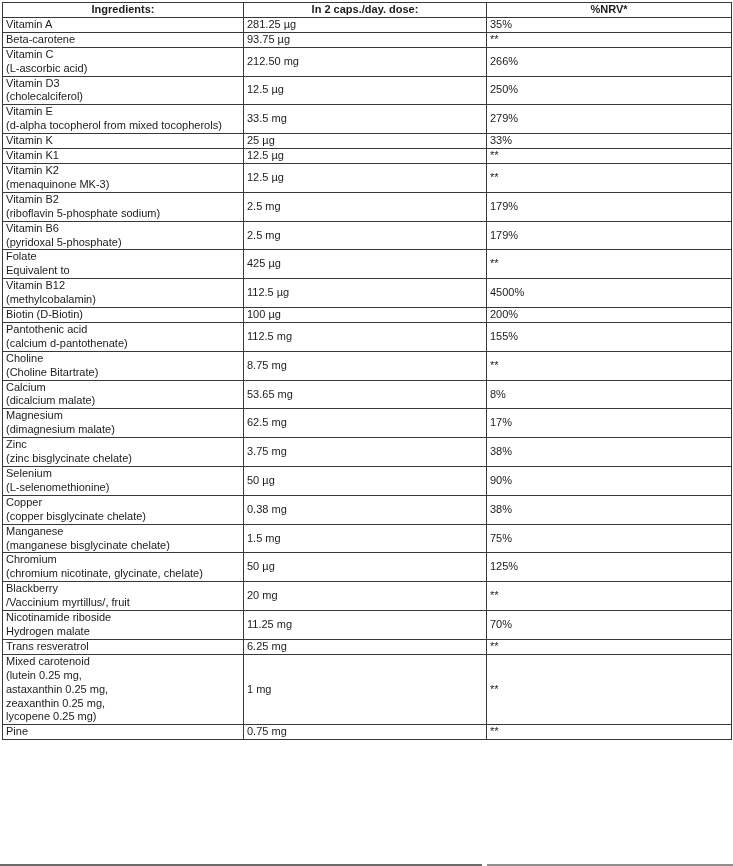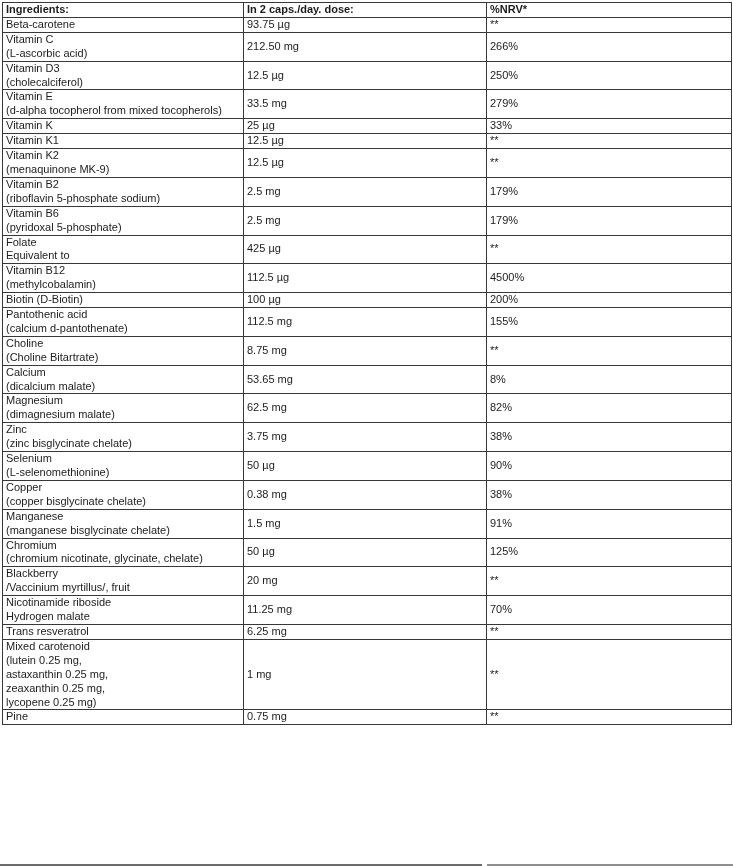--- a/index.html
+++ b/index.html
@@ -33,20 +33,21 @@
   table.ingredients td {
     border: 1px solid #383838;
     padding: 0 3px;
     vertical-align: middle;
     text-align: left;
     overflow: hidden;
   }
   table.ingredients th {
     font-weight: bold;
     white-space: nowrap;
+    text-align: center;
   }
   td.ingredient {
     white-space: pre-line;
   }
   td.dose, td.nrv {
     white-space: pre-line;
   }
   
   .bottom-cut-line-left {
     position: absolute;
@@ -77,20 +78,25 @@
     </colgroup>
     <thead>
       <tr>
         <th>Ingredients:</th>
         <th>In 2 caps./day. dose:</th>
         <th>%NRV*</th>
       </tr>
     </thead>
     <tbody>
         <tr>
+          <td class="ingredient">Vitamin A</td>
+          <td class="dose">281.25 µg</td>
+          <td class="nrv">35%</td>
+        </tr>
+        <tr>
           <td class="ingredient">Beta-carotene</td>
           <td class="dose">93.75 µg</td>
           <td class="nrv">**</td>
         </tr>
         <tr>
           <td class="ingredient">Vitamin C
 (L-ascorbic acid)</td>
           <td class="dose">212.50 mg</td>
           <td class="nrv">266%</td>
         </tr>
@@ -111,21 +117,21 @@
           <td class="dose">25 µg</td>
           <td class="nrv">33%</td>
         </tr>
         <tr>
           <td class="ingredient">Vitamin K1</td>
           <td class="dose">12.5 µg</td>
           <td class="nrv">**</td>
         </tr>
         <tr>
           <td class="ingredient">Vitamin K2
-(menaquinone MK-9)</td>
+(menaquinone MK-3)</td>
           <td class="dose">12.5 µg</td>
           <td class="nrv">**</td>
         </tr>
         <tr>
           <td class="ingredient">Vitamin B2
 (riboflavin 5-phosphate sodium)</td>
           <td class="dose">2.5 mg</td>
           <td class="nrv">179%</td>
         </tr>
         <tr>
@@ -166,21 +172,21 @@
         <tr>
           <td class="ingredient">Calcium
 (dicalcium malate)</td>
           <td class="dose">53.65 mg</td>
           <td class="nrv">8%</td>
         </tr>
         <tr>
           <td class="ingredient">Magnesium
 (dimagnesium malate)</td>
           <td class="dose">62.5 mg</td>
-          <td class="nrv">82%</td>
+          <td class="nrv">17%</td>
         </tr>
         <tr>
           <td class="ingredient">Zinc
 (zinc bisglycinate chelate)</td>
           <td class="dose">3.75 mg</td>
           <td class="nrv">38%</td>
         </tr>
         <tr>
           <td class="ingredient">Selenium
 (L-selenomethionine)</td>
@@ -190,21 +196,21 @@
         <tr>
           <td class="ingredient">Copper
 (copper bisglycinate chelate)</td>
           <td class="dose">0.38 mg</td>
           <td class="nrv">38%</td>
         </tr>
         <tr>
           <td class="ingredient">Manganese
 (manganese bisglycinate chelate)</td>
           <td class="dose">1.5 mg</td>
-          <td class="nrv">91%</td>
+          <td class="nrv">75%</td>
         </tr>
         <tr>
           <td class="ingredient">Chromium
 (chromium nicotinate, glycinate, chelate)</td>
           <td class="dose">50 µg</td>
           <td class="nrv">125%</td>
         </tr>
         <tr>
           <td class="ingredient">Blackberry
 /Vaccinium myrtillus/, fruit</td>

